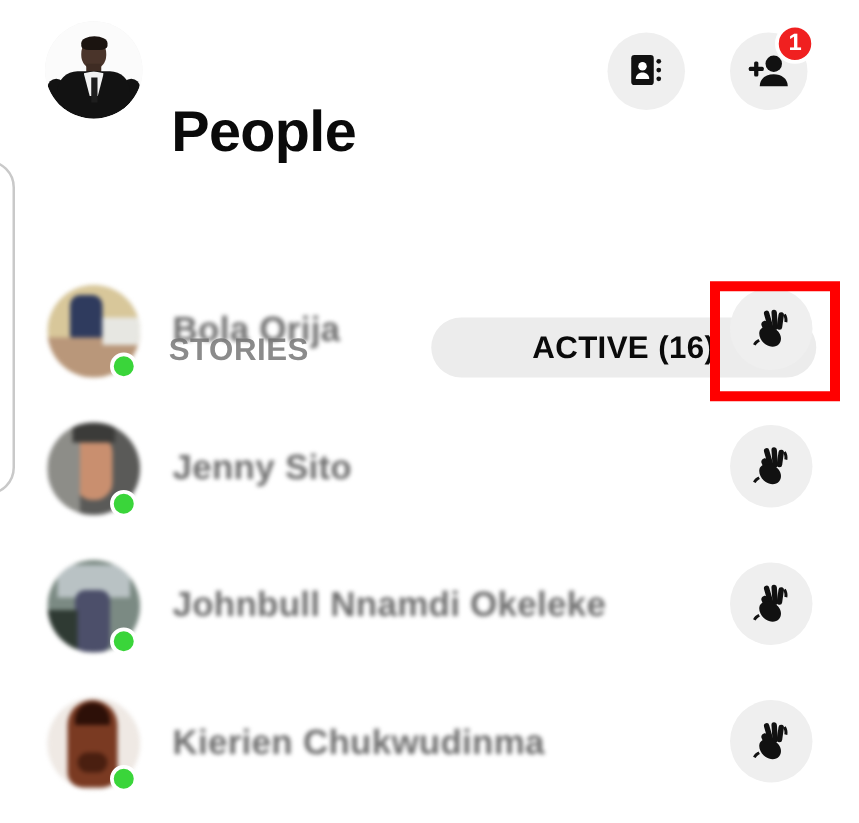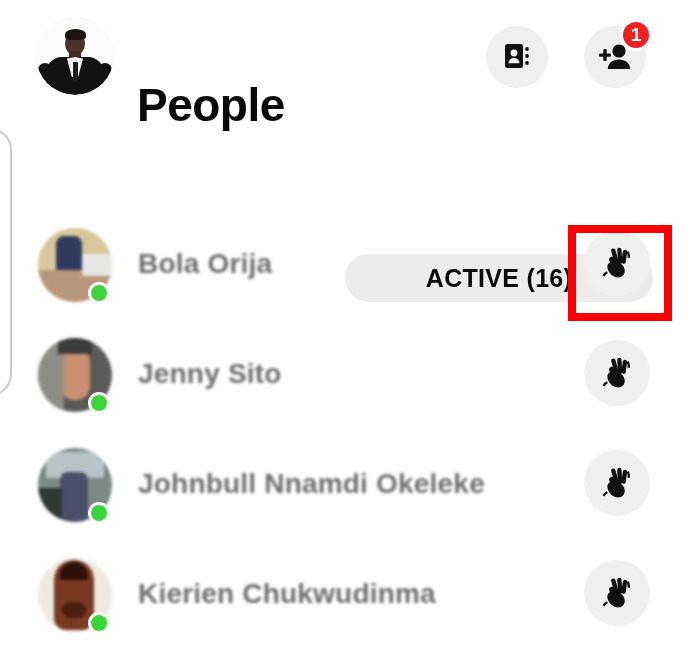--- a/index.html
+++ b/index.html
@@ -290,20 +290,21 @@
           <path d="M9.8 29c0-6.1 5-9.6 11.2-9.6S32.2 22.9 32.2 29z" fill="#111111"></path>
           <rect x="1" y="13.4" width="12" height="3.4" rx="1.2" fill="#111111"></rect>
           <rect x="5.3" y="9.1" width="3.4" height="12" rx="1.2" fill="#111111"></rect>
         </svg>
       </span>
       <span class="badge">1</span>
     </button>
   </div>
 
   <div class="tabs">
+    <div class="tab-stories">STORIES</div>
     <div class="tab-active">
       <span class="tab-active-label">ACTIVE (16)</span>
     </div>
   </div>
 
   <div class="left-panel-edge"></div>
 
   <div class="people-list">
 
     <div class="person-row">

